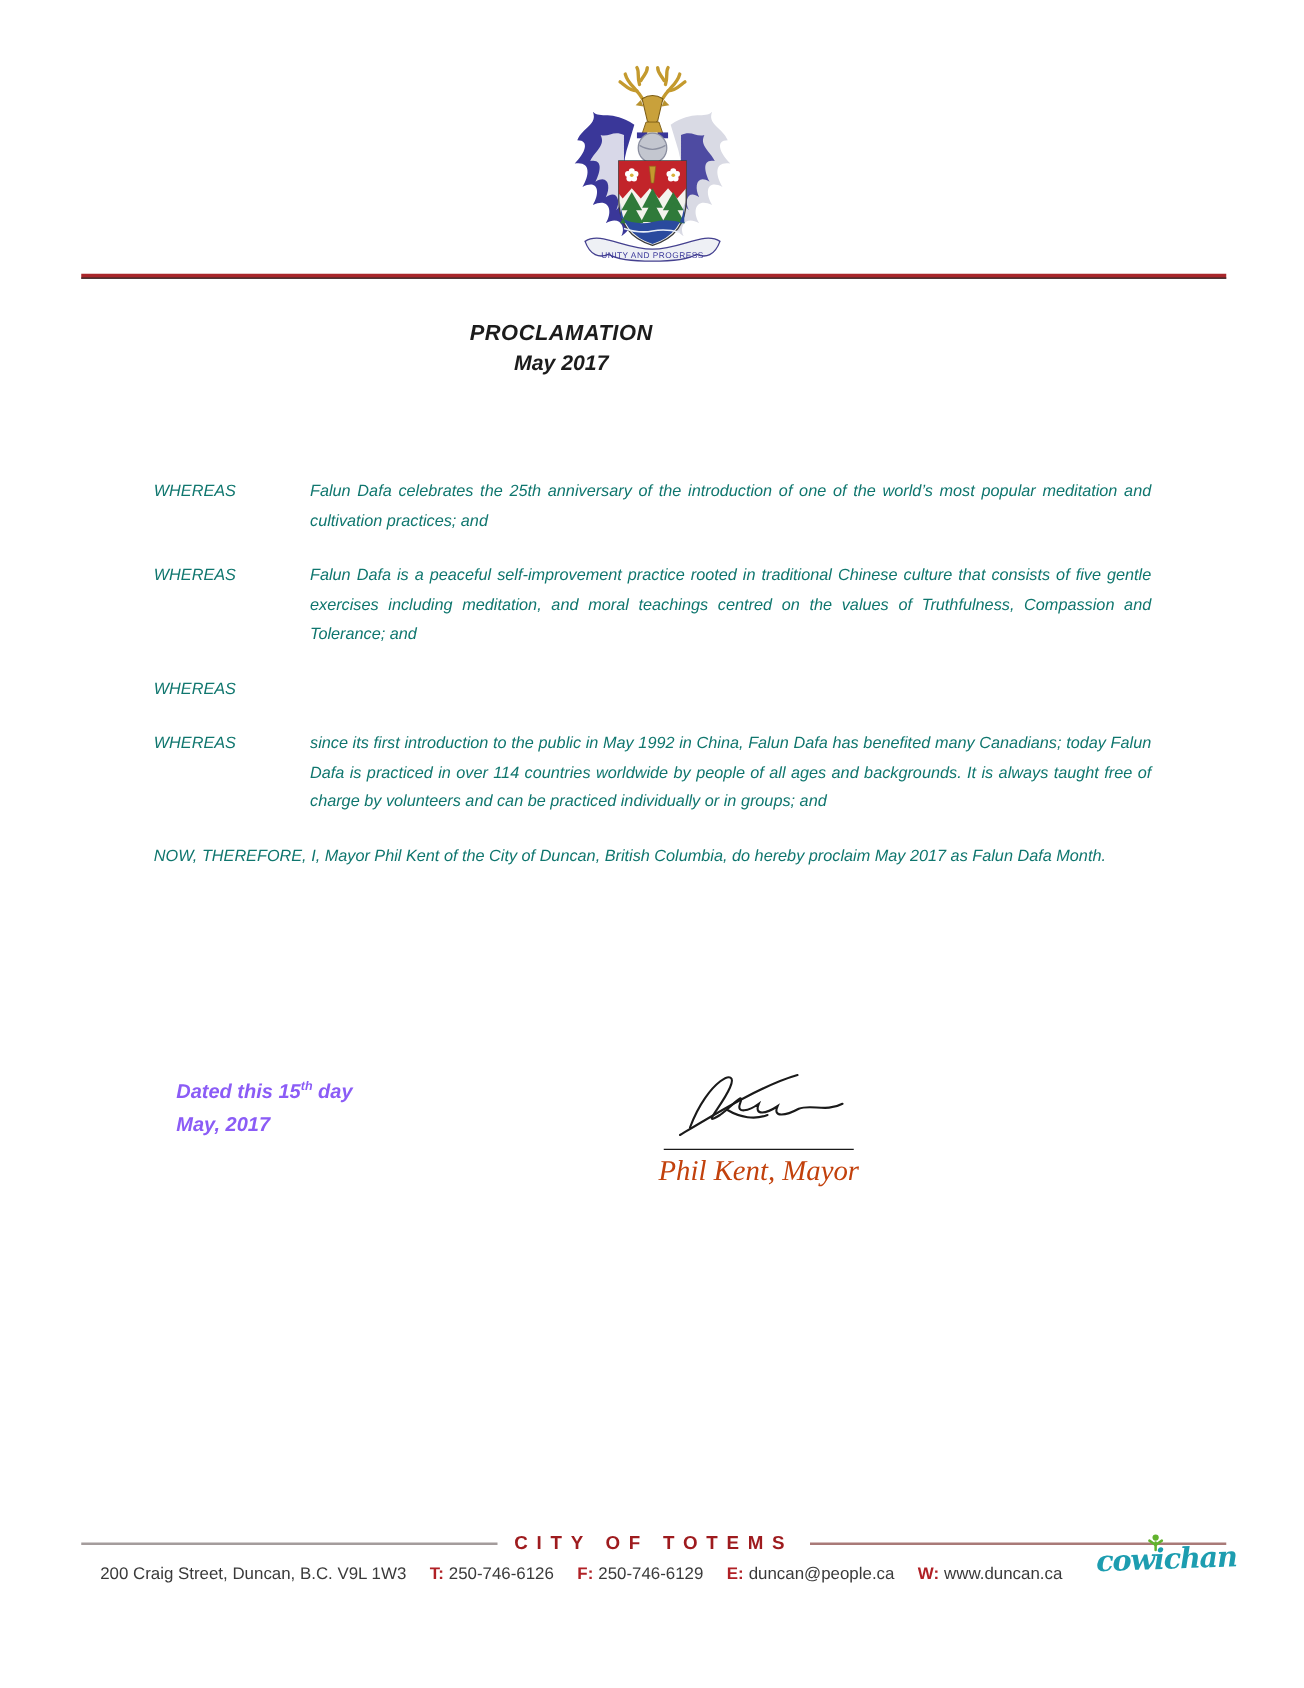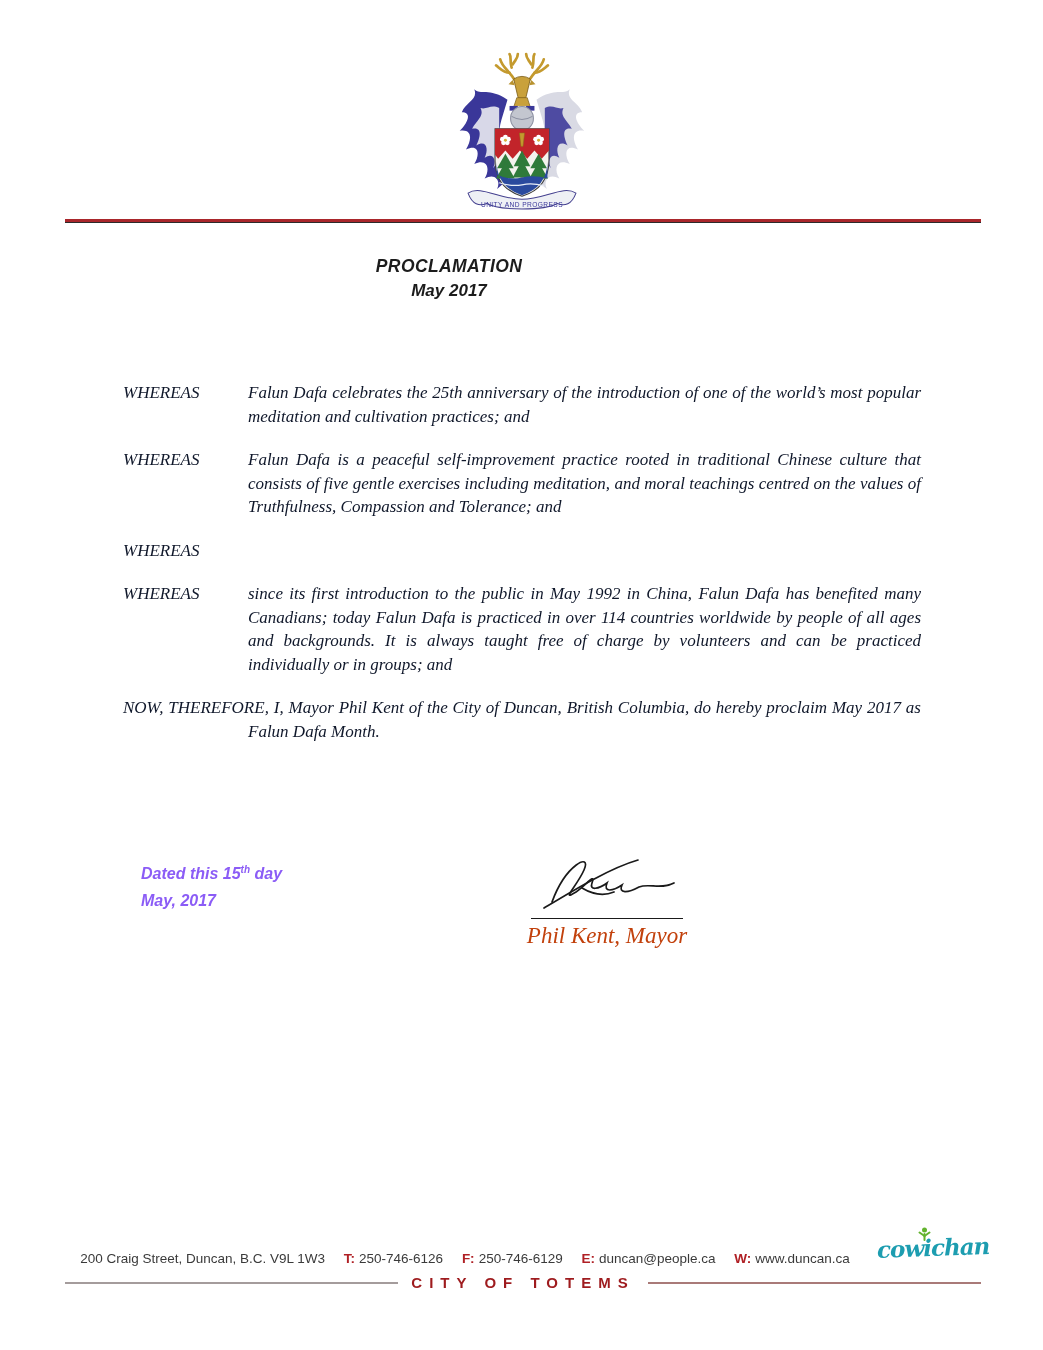--- a/index.html
+++ b/index.html
@@ -14,38 +14,38 @@
         background:#a9262b;border-bottom:1.6px solid #2b2b2b;}
   
   .heading{position:absolute;left:0;top:256px;width:898px;text-align:center;
            font-family:"Liberation Sans", sans-serif;font-style:italic;font-weight:bold;
            color:#1c1c1c;}
   .title{font-size:17.5px;letter-spacing:.4px;}
   .subtitle{font-size:17px;margin-top:27px;}
   .date-line{font-size:17px;margin-top:4px;}
   
   .content{position:absolute;left:123px;top:381px;width:798px;
-           font-family:Liberation Serif, serif;font-style:italic;
-           font-size:17px;line-height:23.5px;color:#0f172a;}
+           font-family:Liberation Sans, sans-serif;font-style:italic;
+           font-size:13px;line-height:23.5px;color:#0f766e;}
   .para{display:flex;margin:0 0 20px 0;}
   .para .wlabel{width:125px;flex:none;}
   .para .wtext{flex:1;text-align:justify;}
   .closing{padding-left:125px;text-indent:-125px;text-align:justify;}
   
   .dated{position:absolute;left:141px;top:856px;
          font-family:"Liberation Sans", sans-serif;font-style:italic;font-weight:bold;
          font-size:16px;line-height:27px;color:#8b5cf6;}
   .dated sup{font-size:10px;}
   .sig-block{position:absolute;left:517px;top:848px;width:180px;text-align:center;}
   .sig-line{width:152px;border-top:1.7px solid #1a1a1a;margin:-4px auto 4px auto;}
   .sig-name{font-family:"Liberation Serif", serif;font-style:italic;
             font-size:23px;color:#c2410c;}
   
   .footer-banner{position:absolute;left:65px;top:1226px;width:916px;
-                 display:flex;align-items:center;gap:13px;margin-top:48px;}
+                 display:flex;align-items:center;gap:13px;}
   .fline{flex:1;border-top:2px solid;height:0;}
   .fline.left{border-color:#a49c9c;}
   .fline.right{border-color:#a97a78;}
   .banner-text{font-family:"Liberation Sans", sans-serif;font-weight:bold;
                font-size:15px;letter-spacing:7px;color:#9e1b1e;white-space:nowrap;}
   .footer-address{position:absolute;left:70px;top:1251px;width:790px;text-align:center;
                   font-family:"Liberation Sans", sans-serif;font-size:13.5px;color:#3a3a3a;
                   white-space:nowrap;}
   .footer-address .lab{color:#b02025;font-weight:bold;margin-left:15px;margin-right:4px;}
   .logo{position:absolute;left:877px;top:1234px;width:110px;height:40px;}

